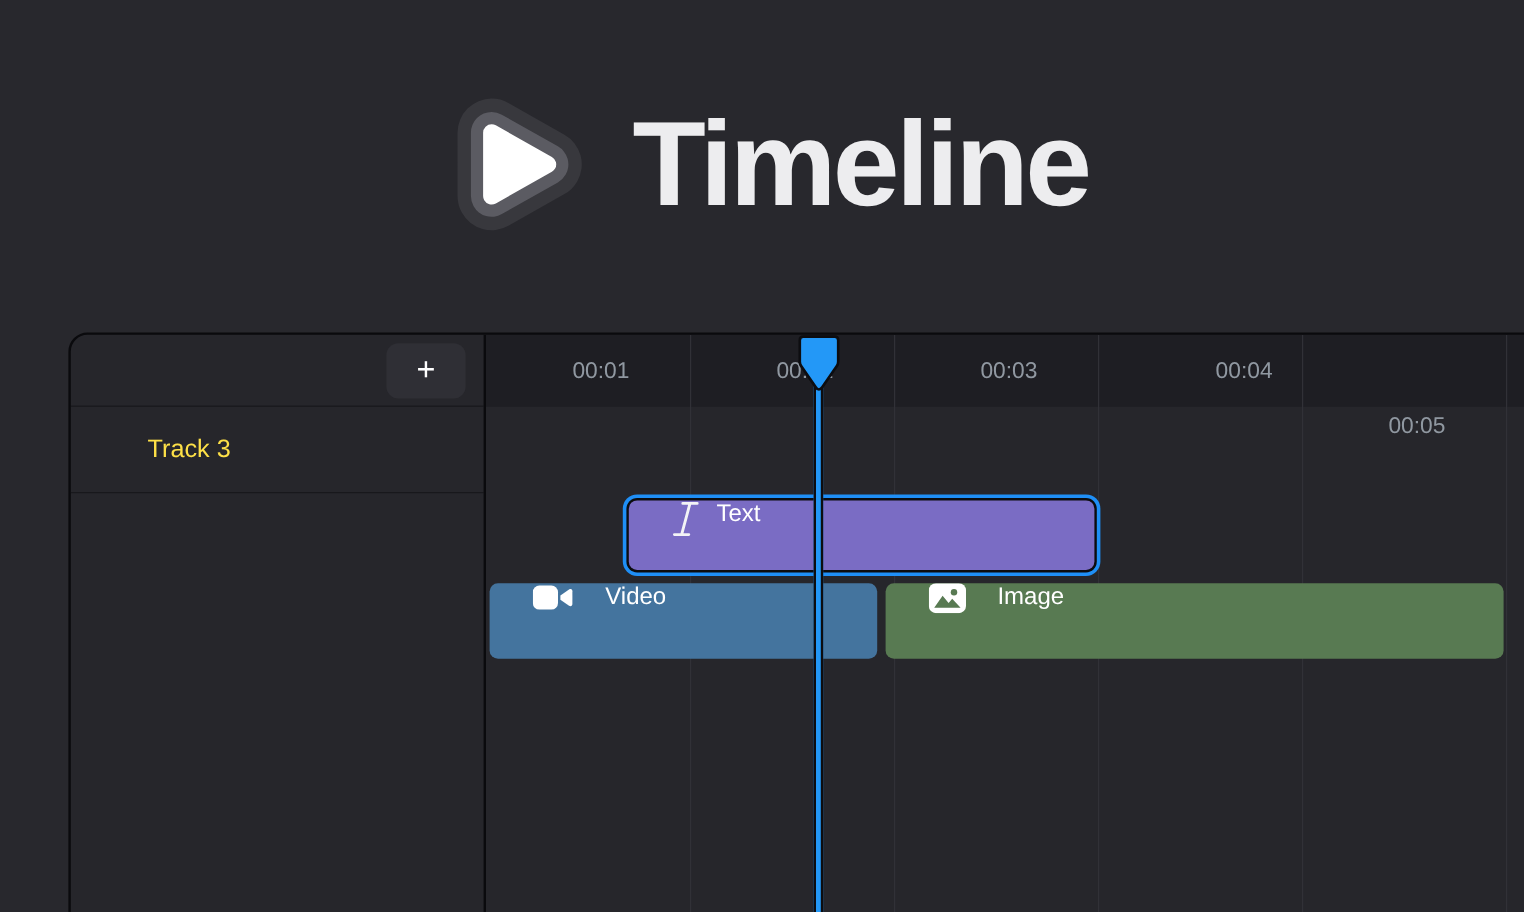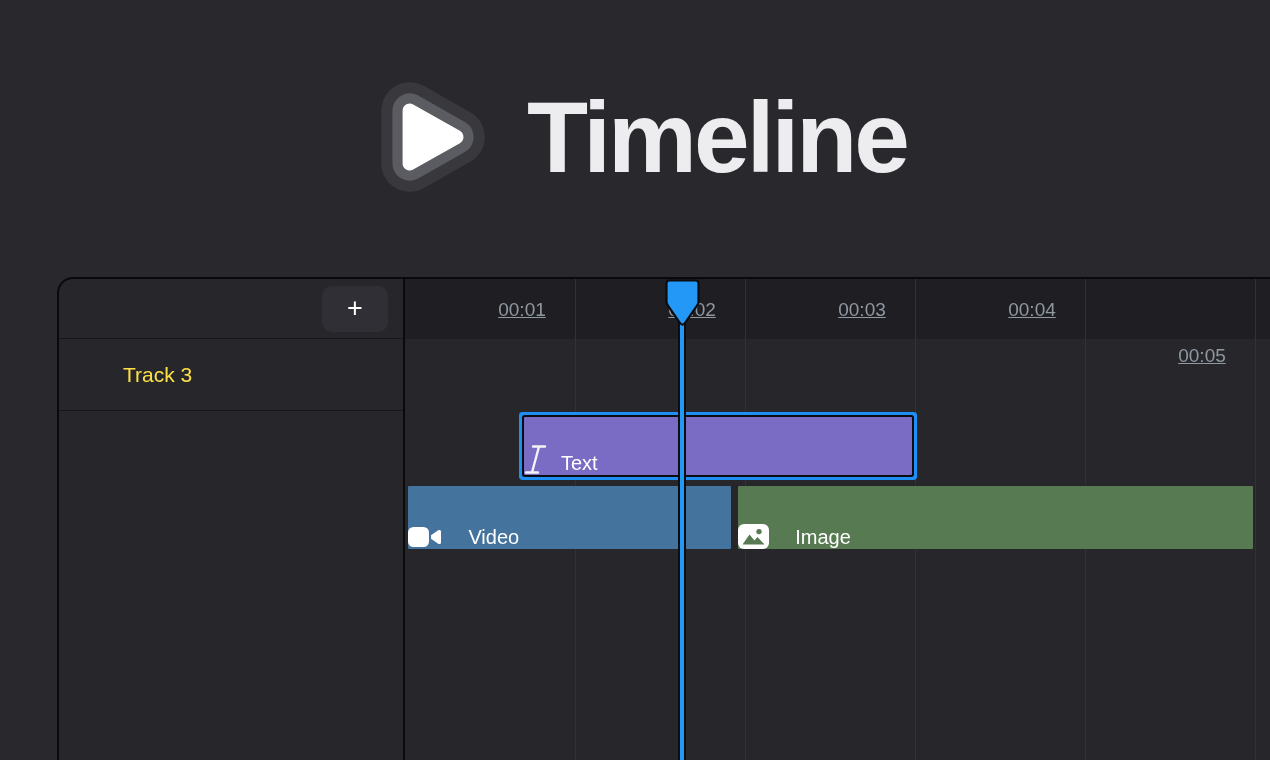--- a/index.html
+++ b/index.html
@@ -47,27 +47,27 @@
 
   .v-divider{width:2px;flex:0 0 2px;background:#0a0a0d;}
 
   
   .timeline-area{position:relative;flex:1 1 auto;overflow:hidden;}
   .ruler{
     position:absolute;left:0;top:0;right:0;height:60px;background:#1e1e23;z-index:1;
   }
   .ruler-label{
     position:absolute;top:0;width:90px;height:60px;line-height:62px;
-    text-align:center;font-size:19px;color:#9098a1;text-decoration:underline;
+    text-align:left;font-size:19px;color:#9098a1;
   }
   .gridline{position:absolute;top:0;bottom:0;width:1px;background:#313137;z-index:2;}
 
   .clip{
-    position:absolute;box-sizing:border-box;border-radius:1px;
-    display:flex;align-items:flex-end;gap:14px;
+    position:absolute;box-sizing:border-box;border-radius:7px;
+    display:flex;align-items:flex-start;gap:14px;padding-left:36px;
     background:var(--clip-color);z-index:3;cursor:pointer;
   }
   .clip-track2{top:138px;height:58px;}
   .clip-track1{top:207px;height:63px;gap:26px;}
   .clip.selected{box-shadow:0 0 0 2px #0c0c0f,0 0 0 5px var(--selection,#1f8ff6);}
   .clip-label{font-size:20px;font-weight:500;color:#fff;}
   .clip-icon{display:block;flex:0 0 auto;}
 
   .playhead{position:absolute;top:0;bottom:0;width:0;z-index:6;cursor:ew-resize;}
   .playhead-line{
@@ -104,21 +104,21 @@
       </div>
     </div>
 
     <div class="v-divider"></div>
 
     <div class="timeline-area">
       <div class="ruler">
           <span class="ruler-label" style="left: 72px;">00:01</span>
           <span class="ruler-label" style="left: 242px;">00:02</span>
           <span class="ruler-label" style="left: 412px;">00:03</span>
-          <span class="ruler-label" style="left: 582px;">00:04</span>
+          <span class="ruler-label" style="left: 608px;">00:04</span>
           <span class="ruler-label" style="left: 752px; margin-top: 46px;">00:05</span>
         </div>
 
       <div class="gridline" style="left: 850px;"></div>
         <div class="gridline" style="left: 680px;"></div>
         <div class="gridline" style="left: 510px;"></div>
         <div class="gridline" style="left: 340px;"></div>
         <div class="gridline" style="left: 170px;"></div>
         <div class="clip clip-track2 selected" style="left: 119px; width: 387.6px; --clip-color: #7a6cc4;">
         <svg class="clip-icon" width="23" height="31" viewBox="0 0 23 31" aria-hidden="true">

